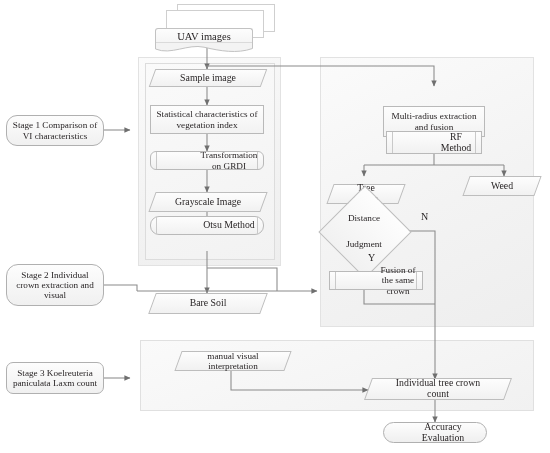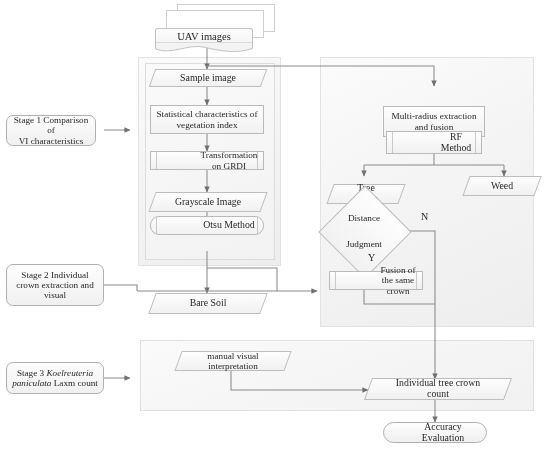--- a/index.html
+++ b/index.html
@@ -67,21 +67,21 @@
   .doc .body{position:absolute;left:0;top:0;right:0;bottom:9px;
         background:linear-gradient(180deg,#fdfdfd 0%,#f3f3f3 100%);
         border:1px solid #c2c2c2;border-bottom:none;border-radius:3px 3px 0 0;}
   .doc .wave{position:absolute;left:0;right:0;bottom:0;height:12px;}
   .doc .txt{position:absolute;left:0;right:0;top:0;bottom:9px;display:flex;
         align-items:center;justify-content:center;}
 
   .fs11{font-size:10.5px;}
   .fs10{font-size:9.8px;}
   .fs9{font-size:9.2px;}
-  .ital{font-style:italic;}
+  .ital{}
 
   .elabel{position:absolute;font-size:10px;}
 </style>
 </head>
 <body>
 
 <div id="canvas">
 
   <div class="panel" style="left:138px;top:57px;width:143px;height:209px;"></div>
   <div class="panel inner" style="left:145px;top:63px;width:130px;height:197px;"></div>
@@ -158,21 +158,21 @@
     <div class="txt fs10">Sample image</div>
   </div>
 
   <div class="node proc fs9" style="left:150px;top:105px;width:114px;height:29px;">
     <span class="lbl">
       <span>Statistical characteristics of</span><br>
       <span>vegetation index</span>
     </span>
   </div>
 
-  <div class="node pproc fs9" style="left:150px;top:151px;width:114px;height:19px;">
+  <div class="node pproc fs9" style="left:150px;top:151px;width:114px;height:19px;border-radius:6px;">
     <span class="lbl">Transformation  on GRDI</span>
   </div>
 
   <div class="data-shape" style="left:152px;top:192px;width:112px;height:20px;">
     <div class="skew"></div>
     <div class="txt fs10">Grayscale Image</div>
   </div>
 
   <div class="node pproc fs10" style="left:150px;top:216px;width:114px;height:19px;border-radius:9px;">
     <span class="lbl">Otsu Method</span>
@@ -244,28 +244,28 @@
         <span>Individual tree crown</span><br>
         <span>count</span>
       </div>
     </div>
   </div>
 
   <div class="node pill fs10" style="left:383px;top:422px;width:104px;height:21px;">
     <span class="lbl">Accuracy Evaluation</span>
   </div>
 
-  <div class="node round fs9" style="left:6px;top:115px;width:90px;height:31px;">
+  <div class="node round fs9" style="left:6px;top:115px;width:98px;height:31px;border-radius:11px;">
     <span class="lbl">
       <span>Stage 1 Comparison of</span><br>
       <span>VI characteristics</span>
     </span>
   </div>
 
-  <div class="node round fs9" style="left:6px;top:264px;width:98px;height:42px;">
+  <div class="node round fs9" style="left:6px;top:264px;width:98px;height:42px;border-radius:12px;">
     <span class="lbl">
       <span>Stage 2 Individual</span><br>
       <span>crown extraction and</span><br>
       <span>visual</span>
     </span>
   </div>
 
   <div class="node round fs9" style="left:6px;top:362px;width:98px;height:32px;">
     <span class="lbl">
       <span>Stage 3 </span><span class="ital">Koelreuteria</span><br>

